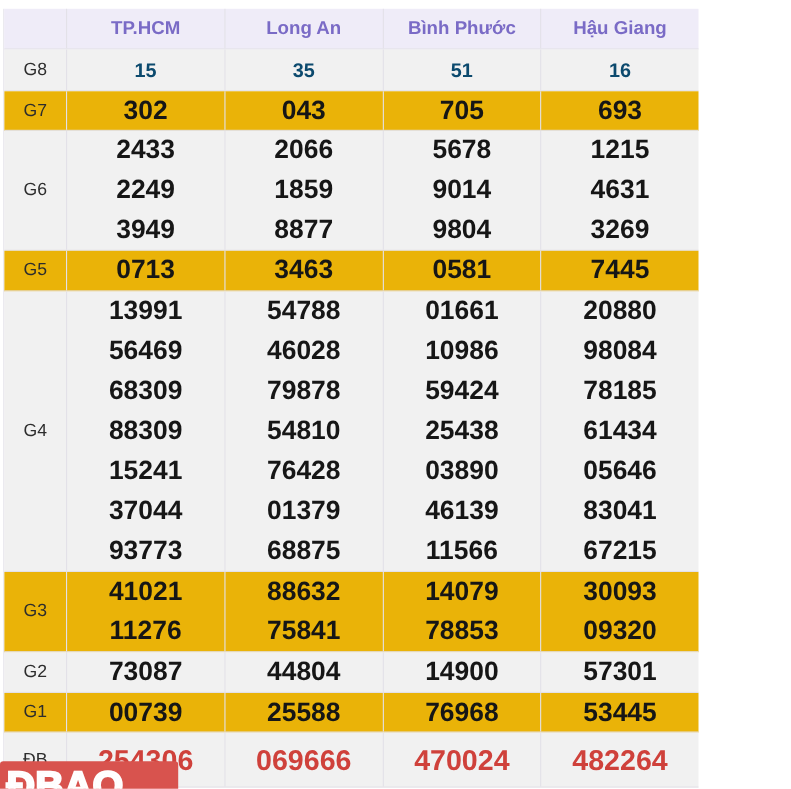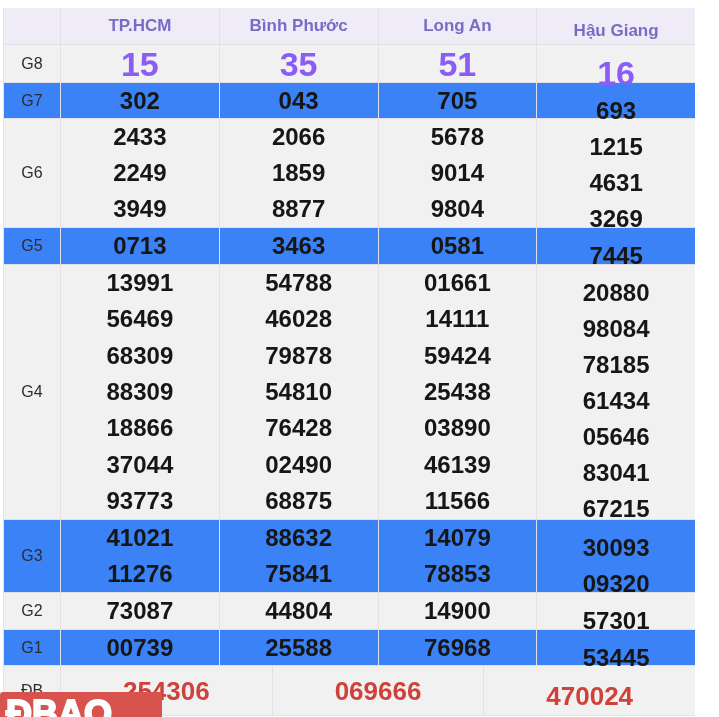--- a/index.html
+++ b/index.html
@@ -6,36 +6,36 @@
   html, body {
     width: 719px; height: 717px;
     background: #ffffff;
     font-family: "Liberation Sans", sans-serif;
     overflow: hidden;
     position: relative;
   }
   .table-wrap {
     position: absolute;
     top: 8px; left: 3px;
-    width: 692px;
+    width: 632px;
     border-left: 1px solid #e3e1e8;
   }
   .row {
     display: flex;
     border-bottom: 1px solid #e3e1e8;
     width: 100%;
   }
   .cell {
     border-right: 1px solid #e3e1e8;
     display: flex;
     flex-direction: column;
     justify-content: space-around;
     align-items: center;
   }
-  .cell:last-child { border-right: none; margin-top: 10px; }
+  .cell:last-child { border-right: none; }
   .label-cell {
     width: 57px;
     flex: none;
     justify-content: center;
     font-weight: normal;
     font-size: 16px;
     color: #2d2d2d;
   }
   .value-cell { flex: 1; }
   
@@ -44,37 +44,37 @@
     background: #efecf8;
   }
   .header-row .cell {
     justify-content: center;
     font-weight: bold;
     font-size: 17px;
     color: #7a6bc6;
   }
   
   .row-gray { background: #f1f1f1; }
-  .row-white { background: #3b82f6; }
+  .row-white { background: #eab308; }
   .val {
     font-weight: bold;
     font-size: 24px;
     color: #161616;
     line-height: 36px;
     text-align: center;
   }
   .h-g8  { height: 38px; }
   .h-1   { height: 36px; }
   .h-g5  { height: 37px; }
   .h-g6  { height: 109px; }
   .h-g4  { height: 255px; }
   .h-g3  { height: 73px; }
   .h-g2  { height: 37px; }
   .h-db  { height: 50px; }
-  .r-g8 .val { color: #8b5cf6; font-size: 34px; }
+  .r-g8 .val { color: #0c4a6e; font-size: 18px; }
   .r-db .val { color: #cf413b; font-size: 26px; }
   
   .watermark {
     position: absolute;
     left: 0; top: 692px;
     width: 162px; height: 43px;
     background: #d8534e;
     border-radius: 3px;
     display: flex;
     align-items: center;
@@ -93,22 +93,22 @@
   }
 </style>
 </head>
 <body>
 
 <div class="table-wrap">
 
   <div class="row header-row">
     <div class="cell label-cell"></div>
     <div class="cell value-cell">TP.HCM</div>
+    <div class="cell value-cell">Long An</div>
     <div class="cell value-cell">Bình Phước</div>
-    <div class="cell value-cell">Long An</div>
     <div class="cell value-cell">Hậu Giang</div>
   </div>
 
   <div class="row row-gray h-g8 r-g8">
     <div class="cell label-cell">G8</div>
     <div class="cell value-cell">
         <div class="val">15</div>
       </div>
     <div class="cell value-cell">
         <div class="val">35</div>
@@ -177,36 +177,36 @@
       </div>
   </div>
 
   <div class="row row-gray h-g4">
     <div class="cell label-cell">G4</div>
     <div class="cell value-cell">
       <div class="val">13991</div>
       <div class="val">56469</div>
       <div class="val">68309</div>
       <div class="val">88309</div>
-      <div class="val">18866</div>
+      <div class="val">15241</div>
       <div class="val">37044</div>
       <div class="val">93773</div>
     </div>
     <div class="cell value-cell">
       <div class="val">54788</div>
       <div class="val">46028</div>
       <div class="val">79878</div>
       <div class="val">54810</div>
       <div class="val">76428</div>
-      <div class="val">02490</div>
+      <div class="val">01379</div>
       <div class="val">68875</div>
     </div>
     <div class="cell value-cell">
       <div class="val">01661</div>
-      <div class="val">14111</div>
+      <div class="val">10986</div>
       <div class="val">59424</div>
       <div class="val">25438</div>
       <div class="val">03890</div>
       <div class="val">46139</div>
       <div class="val">11566</div>
     </div>
     <div class="cell value-cell">
       <div class="val">20880</div>
       <div class="val">98084</div>
       <div class="val">78185</div>
@@ -273,19 +273,22 @@
     <div class="cell label-cell">ĐB</div>
     <div class="cell value-cell">
         <div class="val">254306</div>
       </div>
     <div class="cell value-cell">
         <div class="val">069666</div>
       </div>
     <div class="cell value-cell">
         <div class="val">470024</div>
       </div>
+    <div class="cell value-cell">
+        <div class="val">482264</div>
+      </div>
   </div>
 
 </div>
 
 <div class="watermark">
   <span class="wm-text">ĐBAO</span>
 </div>
 
 </body></html>

